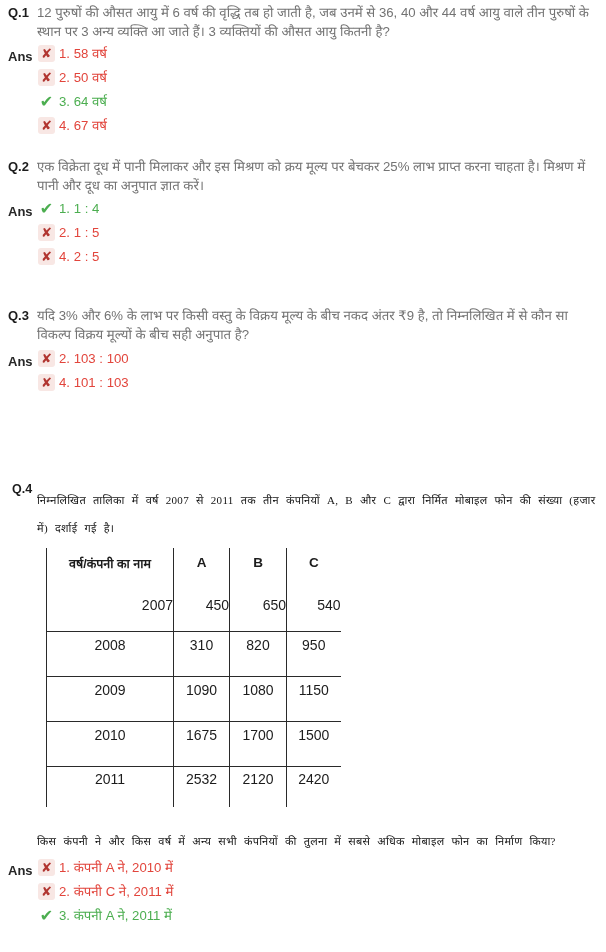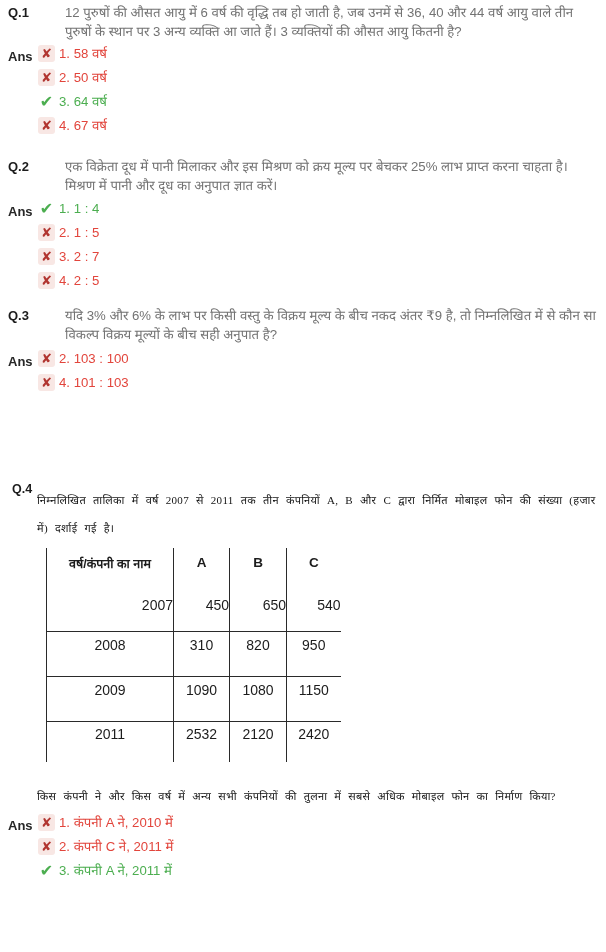--- a/index.html
+++ b/index.html
@@ -5,21 +5,21 @@
   html,body{margin:0;padding:0;}
   body{
     width:606px;height:952px;
     background:#ffffff;
     font-family:"Liberation Sans","DejaVu Sans",sans-serif;
     color:#1c1c1c;
     position:relative;
     overflow:hidden;
   }
   .qblock{position:absolute;left:8px;right:6px;}
-  .qhead{display:flex;align-items:flex-start;gap:28px;}
+  .qhead{display:flex;align-items:flex-start;}
   .qnum{
     flex:0 0 29px;
     font-weight:700;font-size:13px;line-height:19px;color:#1c1c1c;
   }
   .qtext{
     flex:1;
     font-weight:400;font-size:13.2px;line-height:19px;color:#737373;
   }
   .answers{display:flex;align-items:flex-start;}
   .ans-label{
@@ -123,24 +123,20 @@
   <div class="answers" style="margin-top:5px;">
     <div class="ans-label">Ans</div>
     <div class="options">
       <div class="option">
         <span class="mark correct"></span>
         <span class="option-text correct">1. 1 : 4</span>
       </div>
       <div class="option">
         <span class="mark incorrect"></span>
         <span class="option-text incorrect">2. 1 : 5</span>
-      </div>
-      <div class="option">
-        <span class="mark incorrect"></span>
-        <span class="option-text incorrect">3. 2 : 7</span>
       </div>
       <div class="option">
         <span class="mark incorrect"></span>
         <span class="option-text incorrect">4. 2 : 5</span>
       </div>
     </div>
   </div>
 </section>
 
 <section class="qblock" style="top:306px;">
@@ -192,20 +188,26 @@
       <td>310</td>
       <td>820</td>
       <td>950</td>
     </tr>
     <tr class="ruled">
       <td>2009</td>
       <td>1090</td>
       <td>1080</td>
       <td>1150</td>
     </tr>
+    <tr class="ruled">
+      <td>2010</td>
+      <td>1675</td>
+      <td>1700</td>
+      <td>1500</td>
+    </tr>
     <tr class="last-data">
       <td>2011</td>
       <td>2532</td>
       <td>2120</td>
       <td>2420</td>
     </tr>
   </tbody>
     </table>
 
   <div class="q4-text q4-ask">किस कंपनी ने और किस वर्ष में अन्य सभी कंपनियों की तुलना में सबसे अधिक मोबाइल फोन का निर्माण किया?</div>

